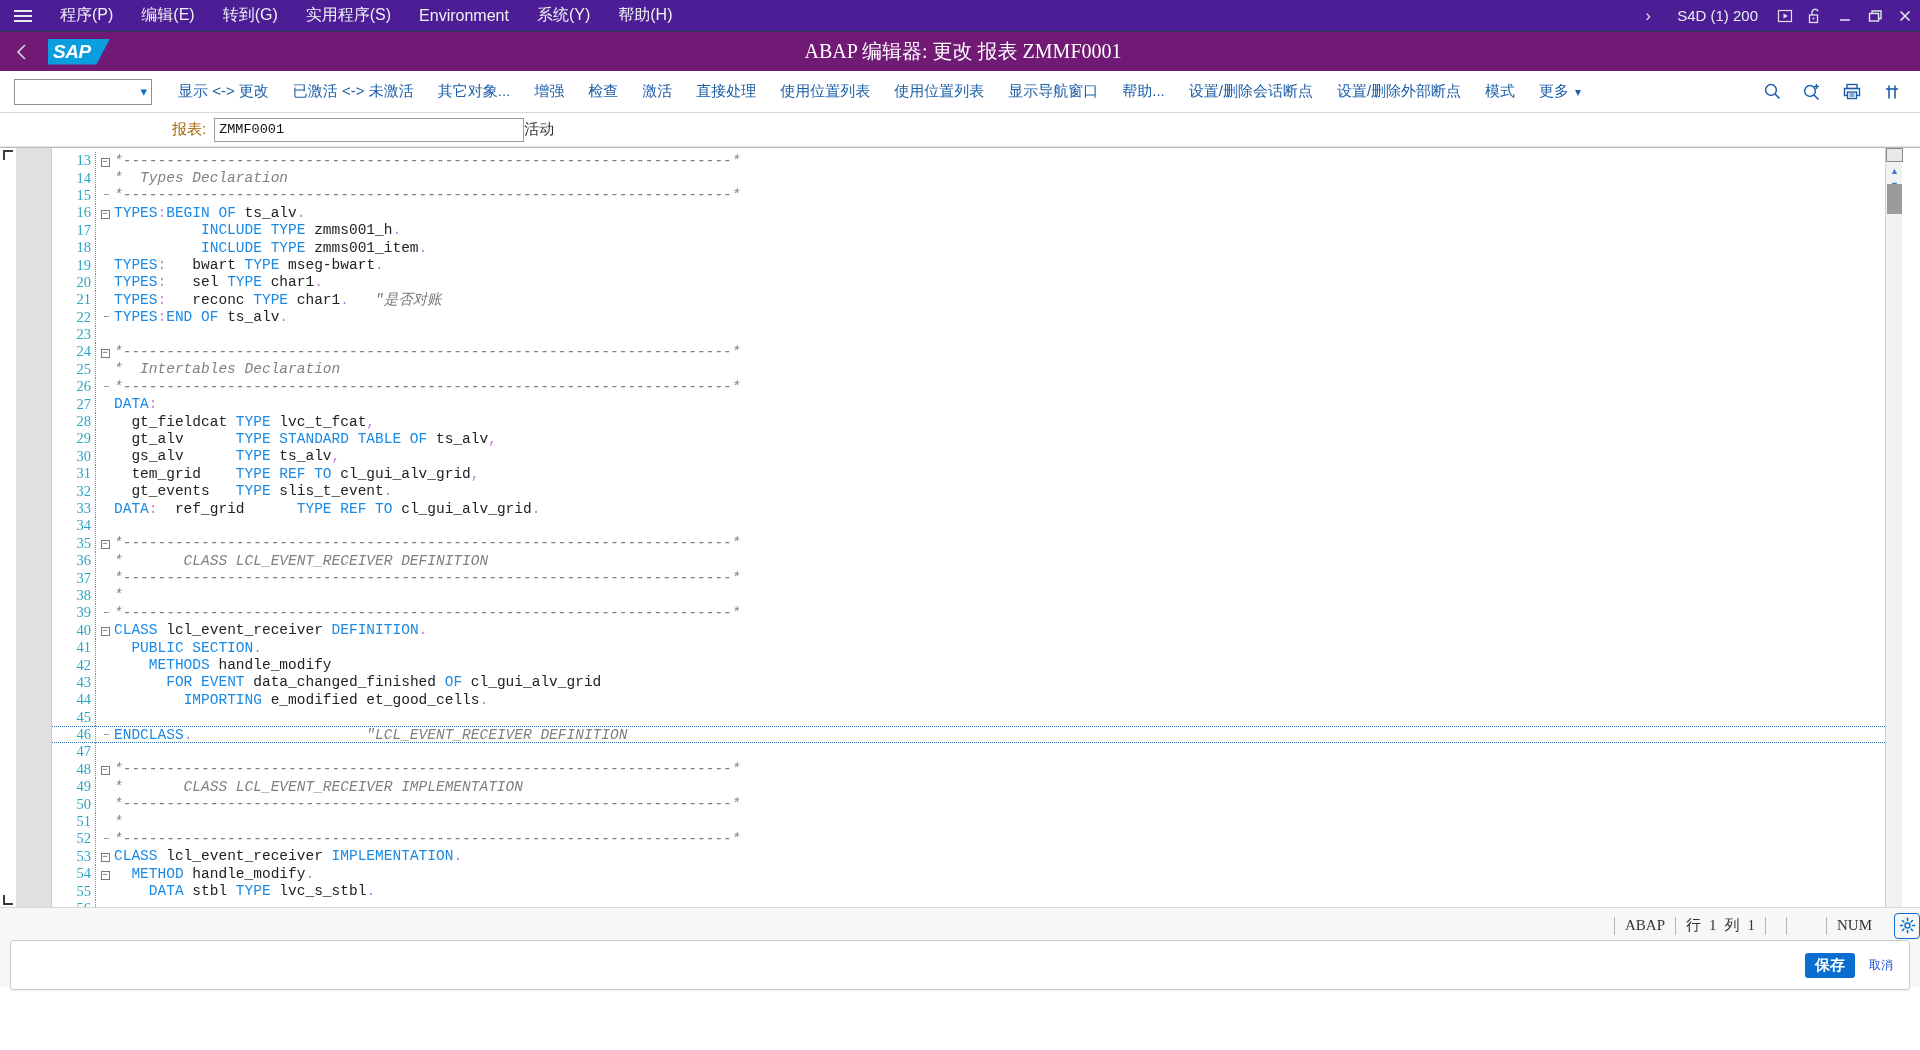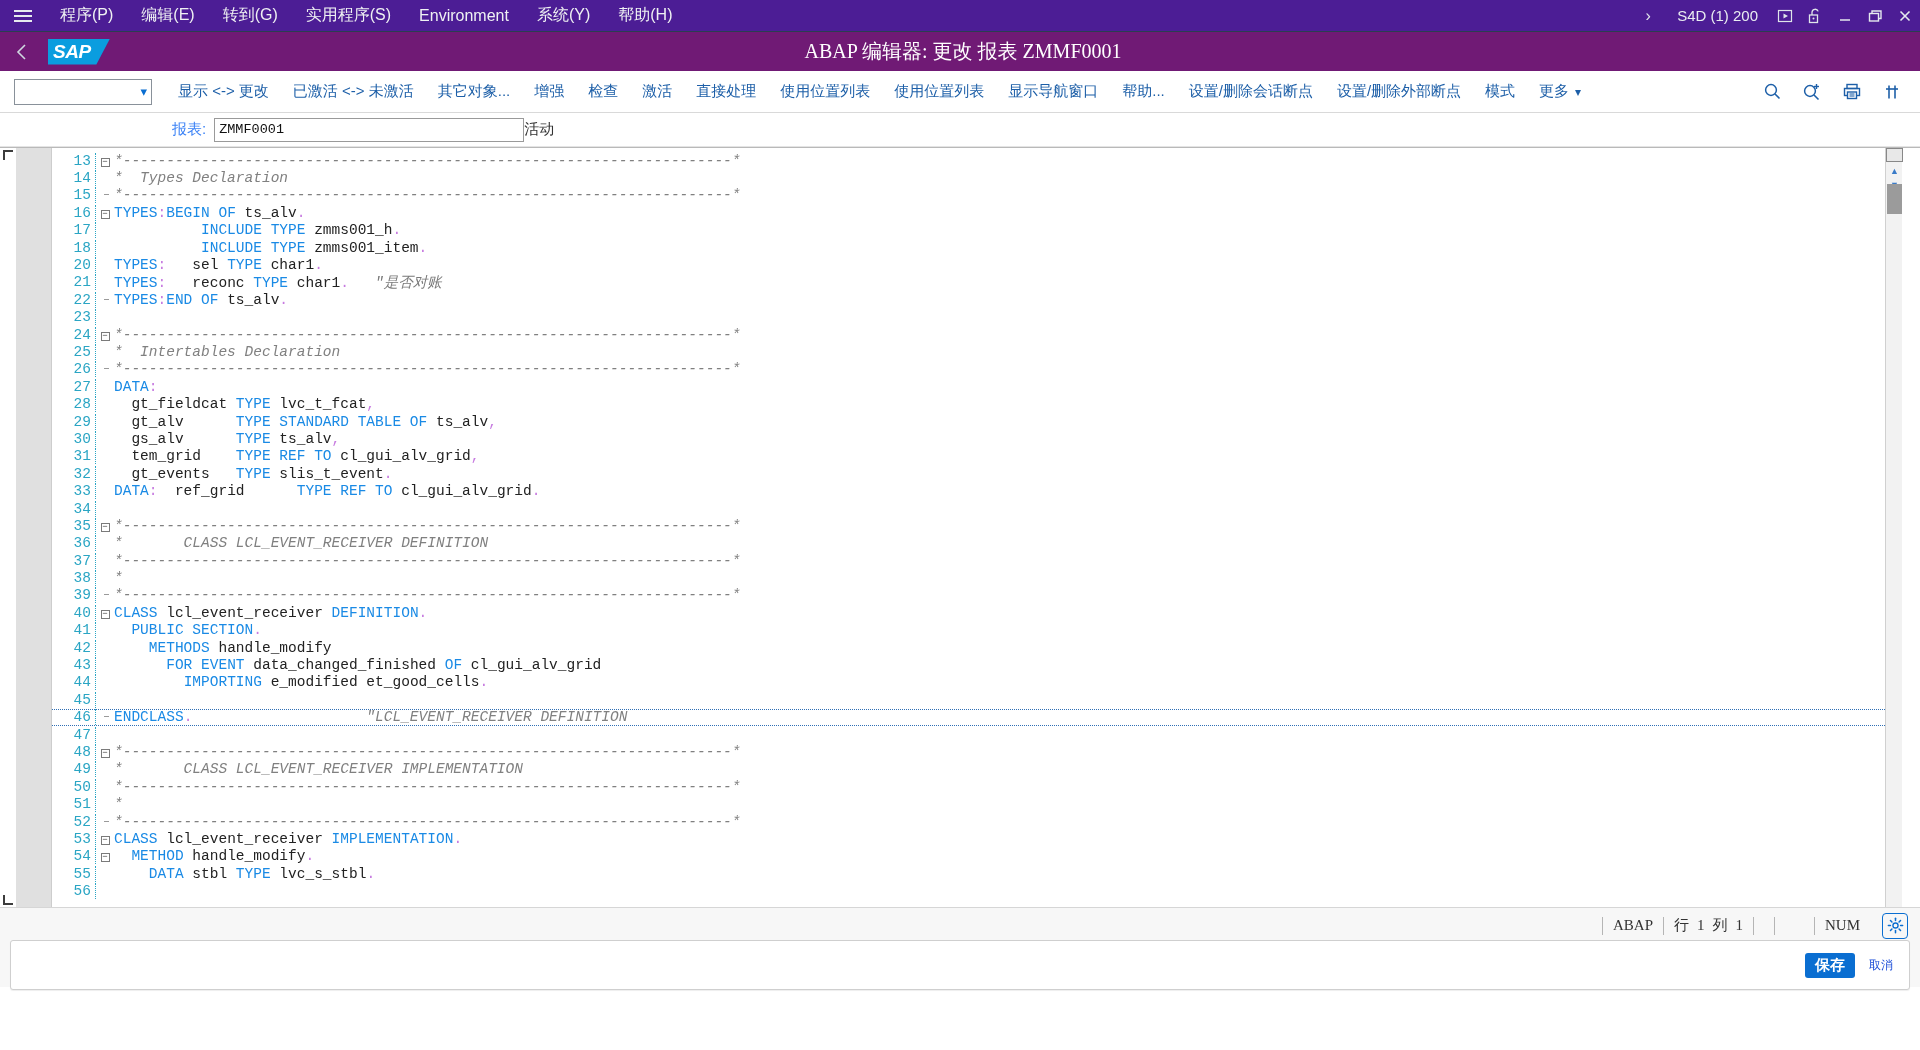--- a/index.html
+++ b/index.html
@@ -127,21 +127,21 @@
 
   
   .reportrow {
     height: 34px;
     background: #fff;
     display: flex; align-items: center;
     padding-left: 172px;
     font-size: 15px;
     border-bottom: 1px solid #e4e4e4;
   }
-  .reportrow .lbl { color: #3b82f6; margin-right: 8px; }
+  .reportrow .lbl { color: #a16207; margin-right: 8px; }
   .report-input {
     width: 310px; height: 24px;
     border: 1px solid #9a9a9a;
     background: #fff;
     padding: 0 4px;
     font-family: "Liberation Mono", monospace;
     font-size: 13.5px;
     color: #111;
     outline: none;
   }
@@ -188,21 +188,21 @@
     font-size: 14.5px;
     white-space: pre;
   }
   .lnum {
     width: 44px; flex: none;
     text-align: right;
     color: #2aa5c4;
     padding-right: 4px;
     font-size: 14.5px;
     border-right: 1px dotted #2aa5c4;
-    font-family: Liberation Mono, monospace;
+    font-family: Liberation Serif, serif;
   }
   .foldcol {
     width: 18px; flex: none;
     text-align: center;
     color: #6a6a6a;
     font-size: 11px;
     position: relative;
   }
   .fold-box {
     display:inline-block;
@@ -259,21 +259,20 @@
     margin-bottom: 2px;
   }
 
   
   .statusbar {
     height: 36px;
     background: #f7f7f7;
     border-top: 1px solid #d6d6d6;
     display: flex; align-items: center;
     justify-content: flex-end;
-    padding-right: 12px;
     font-family: "Liberation Serif", serif;
     font-size: 15px; color: #333;
   }
   .sb-cell {
     display:flex; align-items:center;
     padding: 0 10px;
     border-left: 1px solid #b5b5b5;
     height: 18px;
     white-space: nowrap;
   }
@@ -448,20 +447,21 @@
   <div class="corner-mark"></div>
   <div class="corner-mark-bl"></div>
   <div class="leftgutter"></div>
   <div class="codepane" id="codepane">
       <div class="codeline"><div class="lnum">13</div><div class="foldcol"><span class="fold-box">−</span></div><div class="codetext"><span class="cmt">*----------------------------------------------------------------------*</span></div></div>
       <div class="codeline"><div class="lnum">14</div><div class="foldcol"><span class="fold-bar"></span></div><div class="codetext"><span class="cmt">*  Types Declaration</span></div></div>
       <div class="codeline"><div class="lnum">15</div><div class="foldcol"><span class="fold-bar end"></span></div><div class="codetext"><span class="cmt">*----------------------------------------------------------------------*</span></div></div>
       <div class="codeline"><div class="lnum">16</div><div class="foldcol"><span class="fold-box">−</span></div><div class="codetext"><span class="kw">TYPES</span><span class="punct">:</span><span class="kw">BEGIN OF</span> <span class="pl">ts_alv</span><span class="punct">.</span></div></div>
       <div class="codeline"><div class="lnum">17</div><div class="foldcol"><span class="fold-bar"></span></div><div class="codetext">          <span class="kw">INCLUDE TYPE</span> <span class="pl">zmms001_h</span><span class="punct">.</span></div></div>
       <div class="codeline"><div class="lnum">18</div><div class="foldcol"><span class="fold-bar"></span></div><div class="codetext">          <span class="kw">INCLUDE TYPE</span> <span class="pl">zmms001_item</span><span class="punct">.</span></div></div>
+      <div class="codeline"><div class="lnum">19</div><div class="foldcol"><span class="fold-bar"></span></div><div class="codetext"><span class="kw">TYPES</span><span class="punct">:</span>   <span class="pl">bwart</span> <span class="kw">TYPE</span> <span class="pl">mseg-bwart</span><span class="punct">.</span></div></div>
       <div class="codeline"><div class="lnum">20</div><div class="foldcol"><span class="fold-bar"></span></div><div class="codetext"><span class="kw">TYPES</span><span class="punct">:</span>   <span class="pl">sel</span> <span class="kw">TYPE</span> <span class="pl">char1</span><span class="punct">.</span></div></div>
       <div class="codeline"><div class="lnum">21</div><div class="foldcol"><span class="fold-bar"></span></div><div class="codetext"><span class="kw">TYPES</span><span class="punct">:</span>   <span class="pl">reconc</span> <span class="kw">TYPE</span> <span class="pl">char1</span><span class="punct">.</span>   <span class="cmtz">"是否对账</span></div></div>
       <div class="codeline"><div class="lnum">22</div><div class="foldcol"><span class="fold-bar end"></span></div><div class="codetext"><span class="kw">TYPES</span><span class="punct">:</span><span class="kw">END OF</span> <span class="pl">ts_alv</span><span class="punct">.</span></div></div>
       <div class="codeline"><div class="lnum">23</div><div class="foldcol"></div><div class="codetext"></div></div>
       <div class="codeline"><div class="lnum">24</div><div class="foldcol"><span class="fold-box">−</span></div><div class="codetext"><span class="cmt">*----------------------------------------------------------------------*</span></div></div>
       <div class="codeline"><div class="lnum">25</div><div class="foldcol"><span class="fold-bar"></span></div><div class="codetext"><span class="cmt">*  Intertables Declaration</span></div></div>
       <div class="codeline"><div class="lnum">26</div><div class="foldcol"><span class="fold-bar end"></span></div><div class="codetext"><span class="cmt">*----------------------------------------------------------------------*</span></div></div>
       <div class="codeline"><div class="lnum">27</div><div class="foldcol"></div><div class="codetext"><span class="kw">DATA</span><span class="punct">:</span></div></div>
       <div class="codeline"><div class="lnum">28</div><div class="foldcol"></div><div class="codetext">  <span class="pl">gt_fieldcat</span> <span class="kw">TYPE</span> <span class="pl">lvc_t_fcat</span><span class="punct">,</span></div></div>
       <div class="codeline"><div class="lnum">29</div><div class="foldcol"></div><div class="codetext">  <span class="pl">gt_alv</span>      <span class="kw">TYPE STANDARD TABLE OF</span> <span class="pl">ts_alv</span><span class="punct">,</span></div></div>

